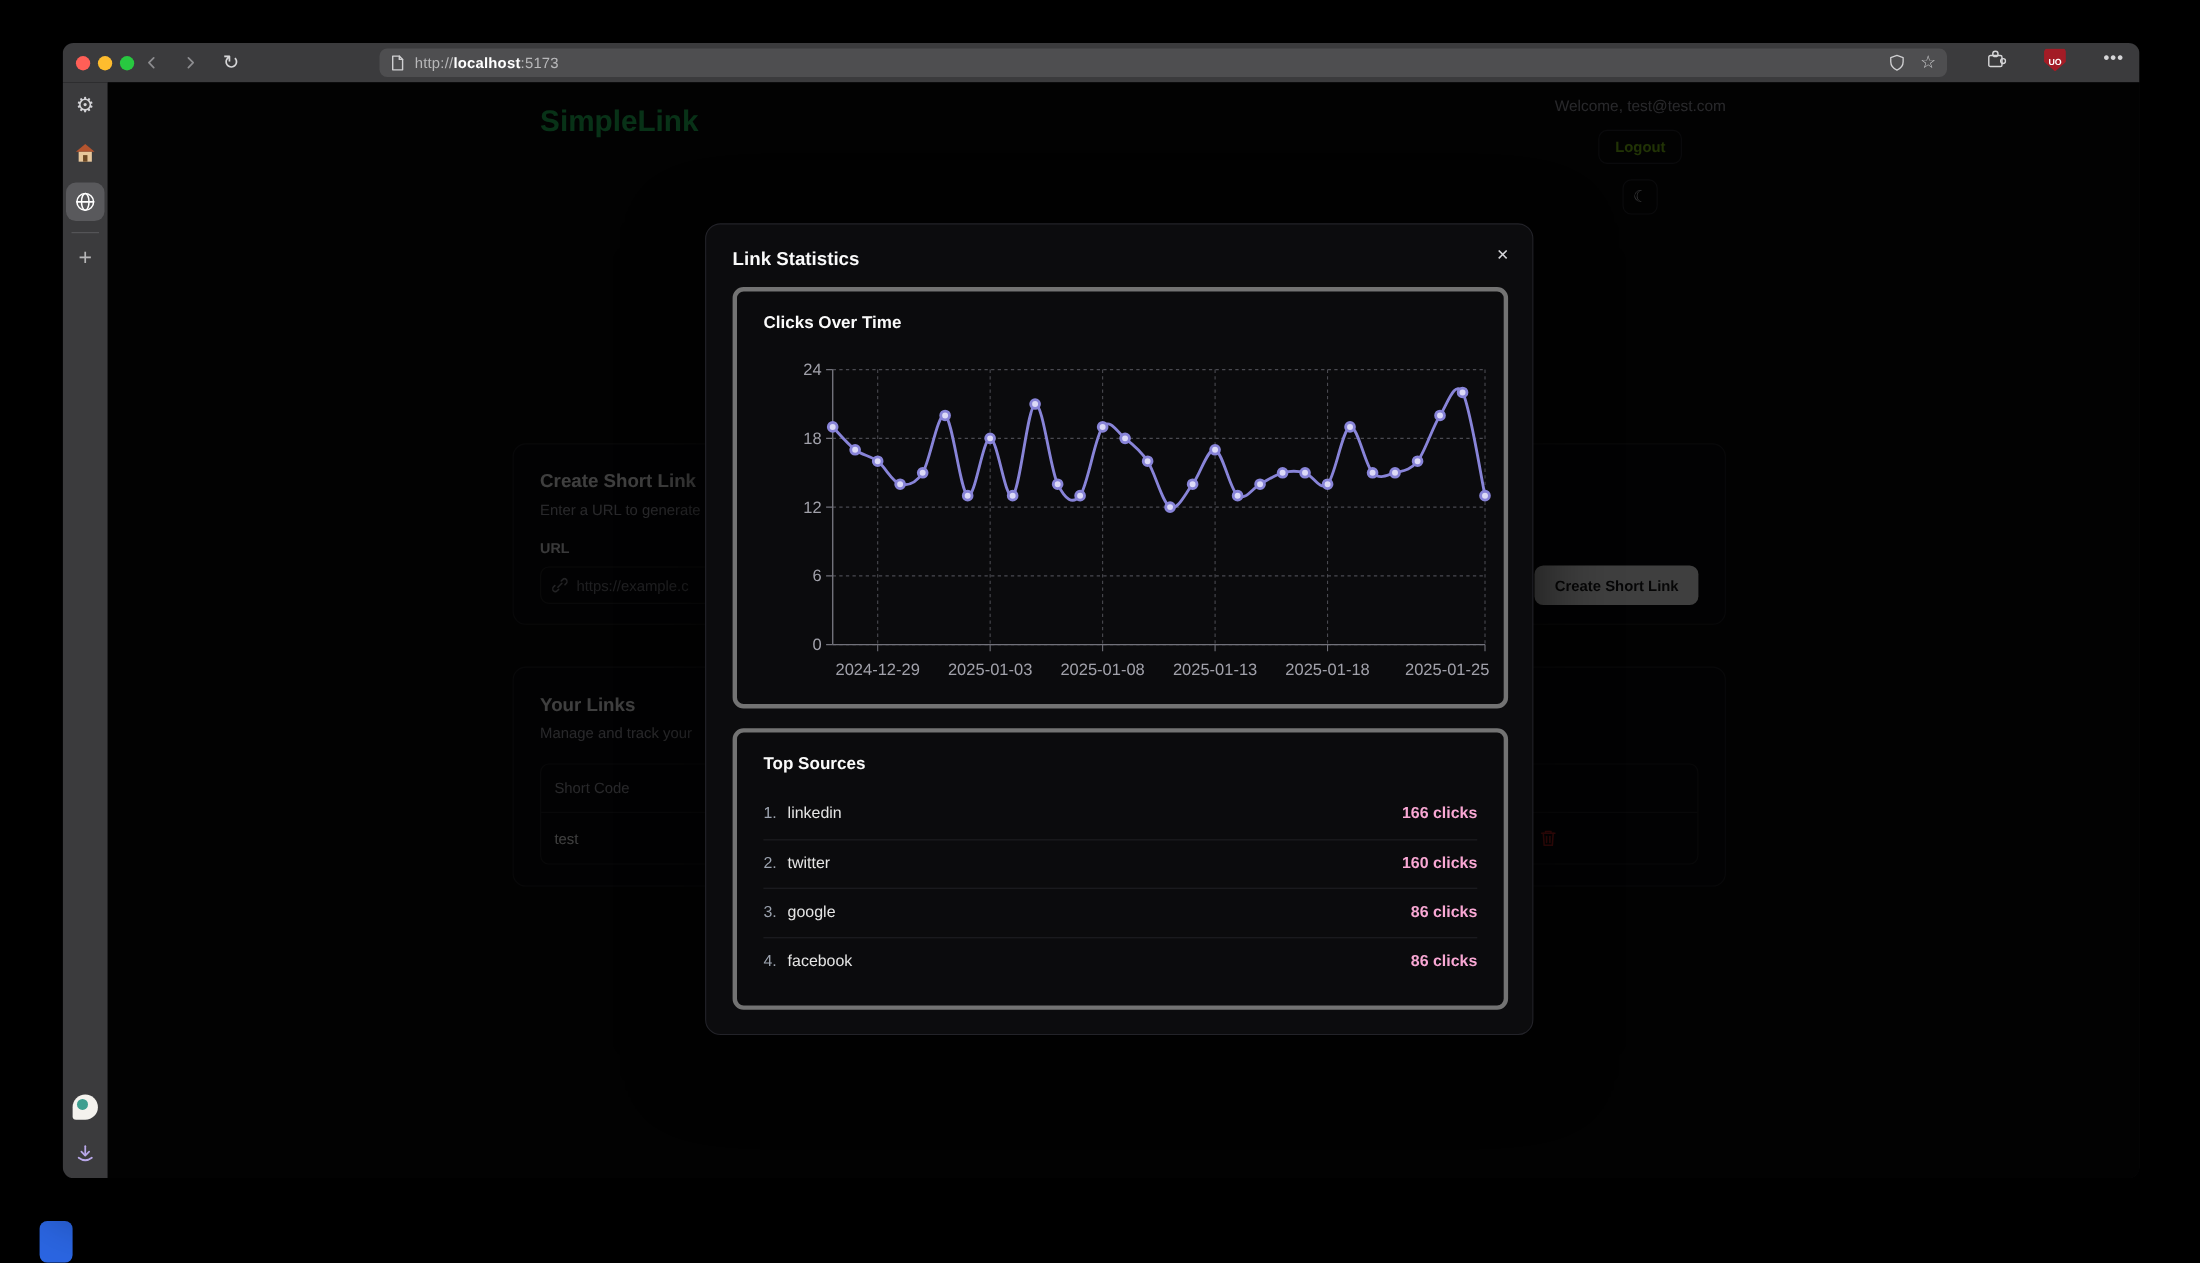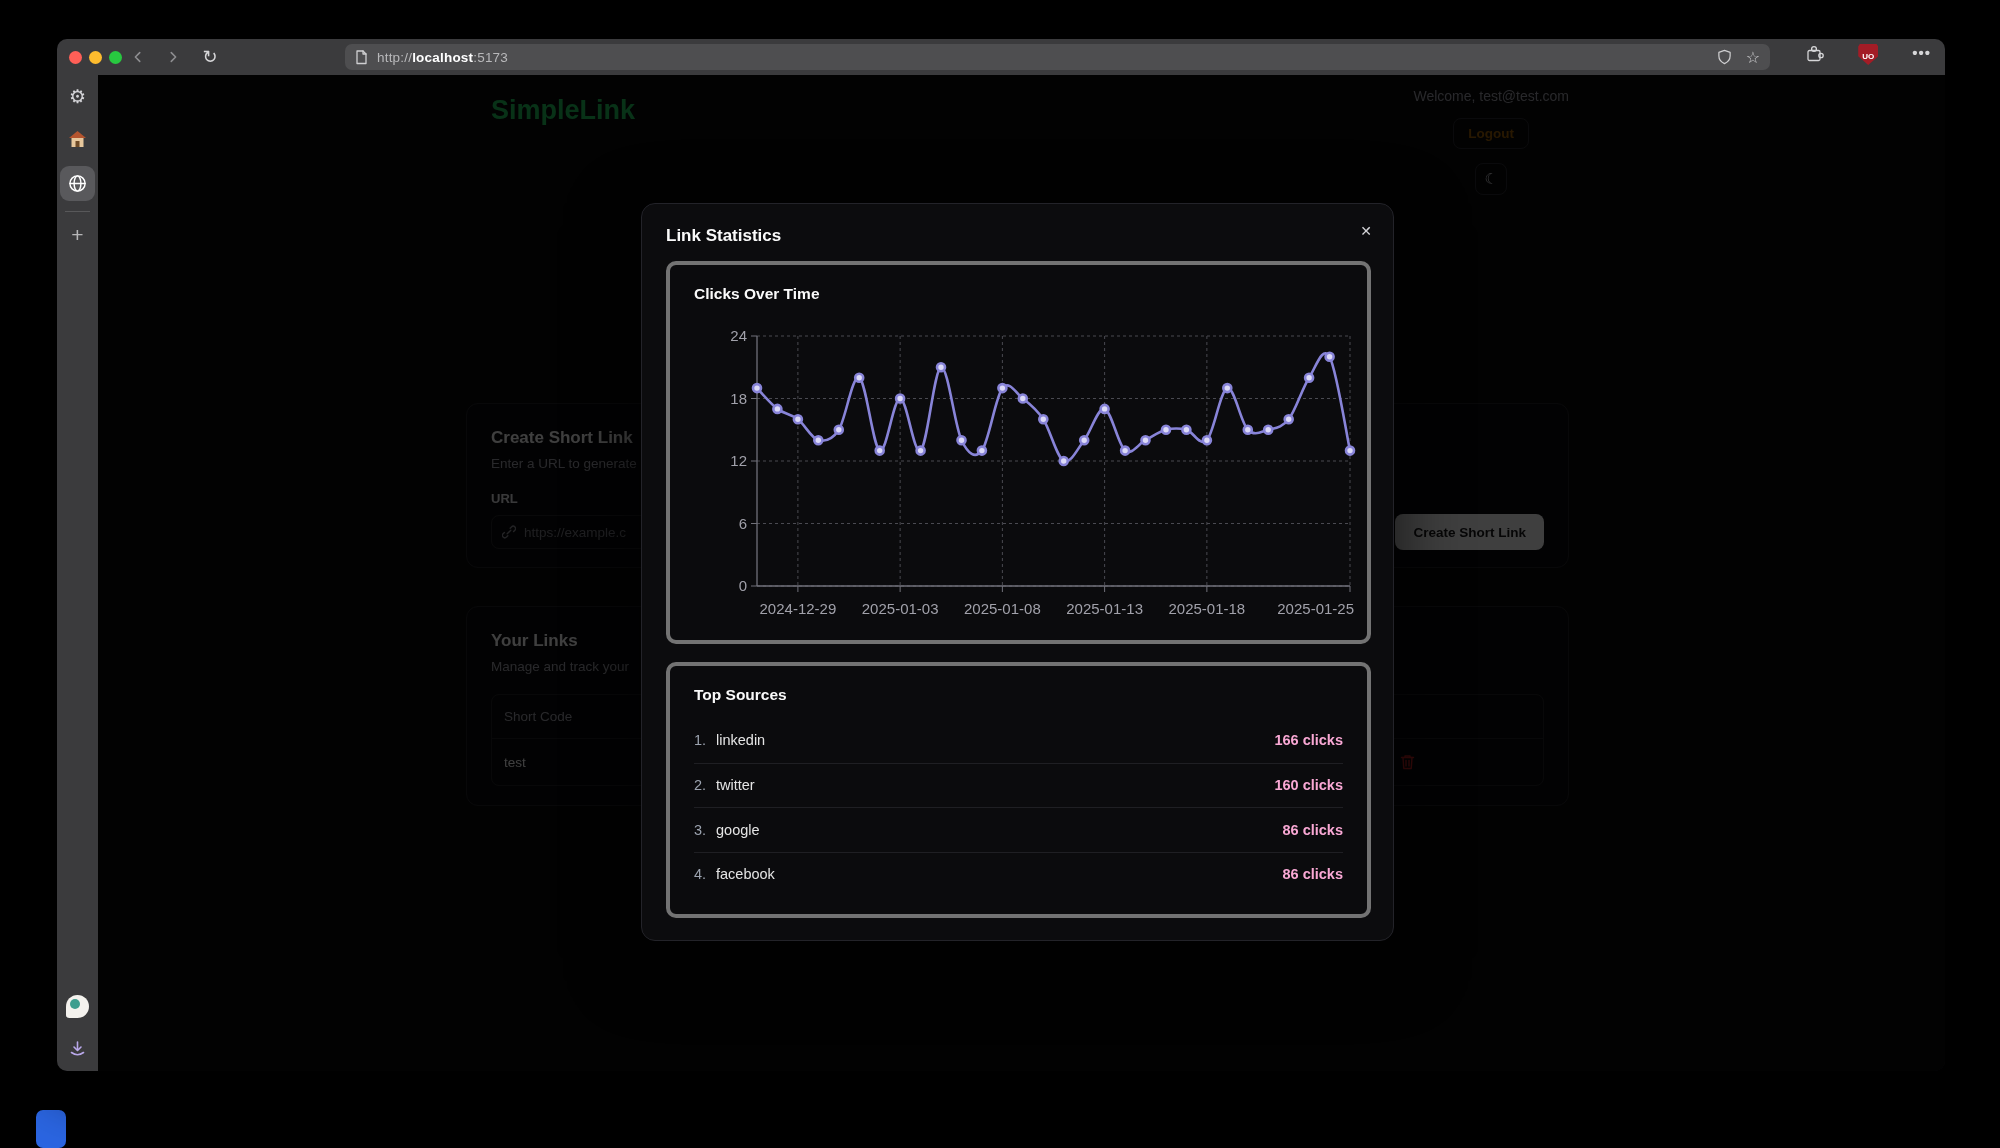--- a/index.html
+++ b/index.html
@@ -35,21 +35,21 @@
           border-radius:50% 50% 50% 14%; }
   .blob i { position:absolute; left:4px; top:4px; width:10px; height:10px; background:#3e9e8f; border-radius:50%; }
 
   
   .viewport { position:absolute; left:41px; top:36px; right:0; bottom:0; background:#09090b; }
   .page-header { position:absolute; left:368px; top:0; width:1103px; height:70px; }
   .brand { position:absolute; left:25px; top:20px; font-size:27px; font-weight:700; color:#22c55e; }
   .hdr-right { position:absolute; right:0; top:13px; display:flex; align-items:center; gap:14px;flex-direction:column; }
   .welcome { color:#a1a1aa; font-size:14px; }
   .logout-btn { height:31px; padding:0 14px; border:1px solid #2b2b30; border-radius:8px; background:transparent;
-                color:#a16207; font-size:13.5px; font-weight:600; font-family:inherit; }
+                color:#84cc16; font-size:13.5px; font-weight:600; font-family:inherit; }
   .theme-btn { width:32px; height:32px; border:1px solid #2b2b30; border-radius:8px; background:transparent;
                color:#d4d4d8; font-size:15px; display:flex; align-items:center; justify-content:center; }
 
   .card { position:absolute; left:368px; width:1103px; background:#0b0b0d; border:1px solid #232327; border-radius:12px; padding:24px; }
   .card-title { font-size:17px; font-weight:700; color:#fafafa; }
   .card-sub { margin-top:8px; font-size:13.5px; color:#a1a1aa; }
   .field-label { margin-top:20px; font-size:13px; font-weight:600; color:#e4e4e7; }
   .url-row { margin-top:8px; display:flex; gap:12px; align-items:center; }
   .url-input-wrap { flex:1; height:34px; border:1px solid #27272a; border-radius:8px; display:flex; align-items:center; padding:0 10px; gap:8px; }
   .url-input { flex:1; background:transparent; border:none; outline:none; color:#e4e4e7; font-size:13.5px; font-family:inherit; }

